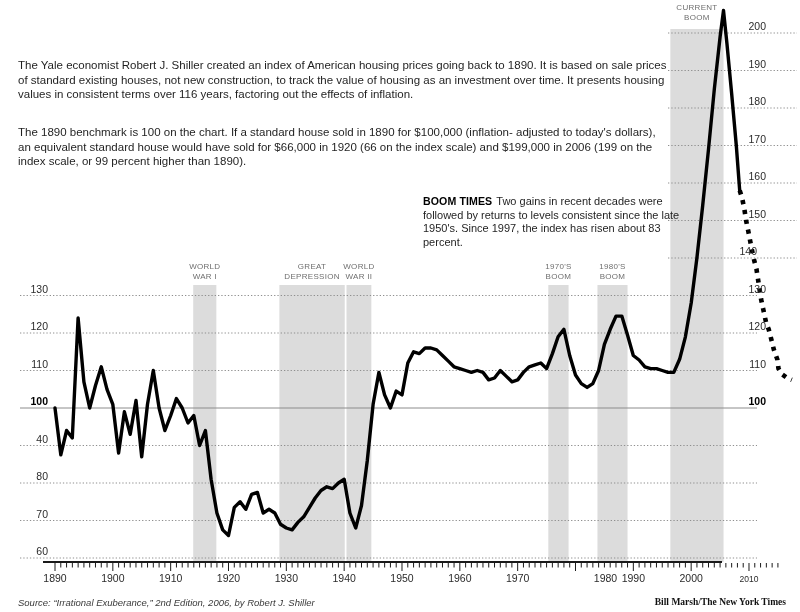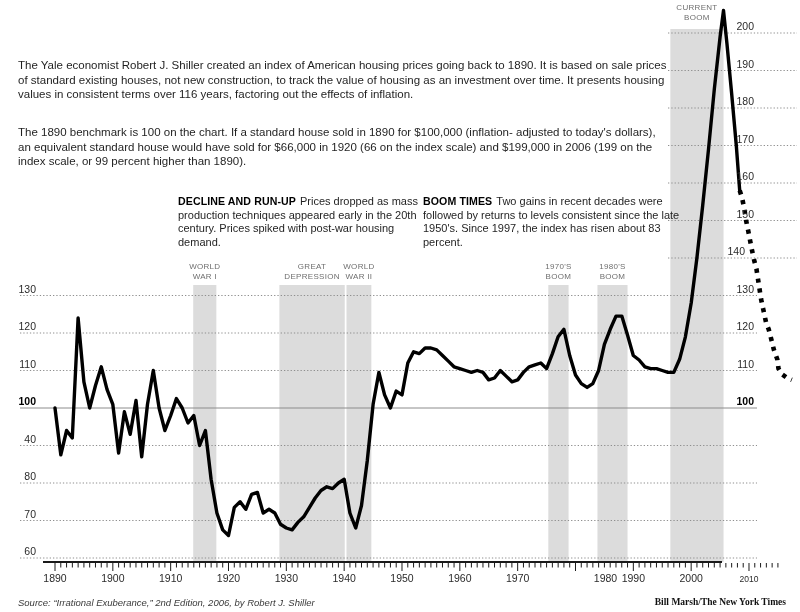--- a/index.html
+++ b/index.html
@@ -11,21 +11,21 @@
   .para{position:absolute;left:18px;width:650px;font-size:11.5px;line-height:14.6px;
         margin:0;color:#1f1f1f;}
   .p1{top:58px;}
   .p2{top:125px;}
   .ann{position:absolute;top:195px;font-size:11px;line-height:13.6px;color:#1f1f1f;}
   .ann b{font-size:10.6px;letter-spacing:0.1px;color:#000;margin-right:4px;}
   .ann1{left:178px;width:248px;}
   .ann2{left:423px;width:266px;}
   .band-label{position:absolute;transform:translateX(-50%);text-align:center;
         font-size:8px;line-height:10px;color:#6e6e6e;white-space:pre;letter-spacing:0.3px;}
-  .vlabel{position:absolute;width:26px;text-align:right;font-size:10.5px;color:#2b2b2b;}
+  .vlabel{position:absolute;width:38px;text-align:right;font-size:10.5px;color:#2b2b2b;}
   .vlabel.bold{font-weight:bold;color:#000;}
   .xlabel{position:absolute;transform:translateX(-50%);font-size:10.5px;color:#2b2b2b;}
   .xlabel.small{font-size:8.5px;}
   .source{position:absolute;left:18px;top:597px;font-size:9.5px;font-style:italic;color:#3a3a3a;}
   .credit{position:absolute;right:14px;top:597px;font-size:9.5px;font-weight:bold;
           font-family:"Liberation Serif",serif;color:#111;}
 </style>
 </head>
 <body>
 
@@ -180,23 +180,20 @@
       <line x1="772.1292" y1="563" x2="772.1292" y2="567.5" stroke="#1a1a1a" stroke-width="1"></line>
       <line x1="777.9124999999999" y1="563" x2="777.9124999999999" y2="567.5" stroke="#1a1a1a" stroke-width="1"></line>
       <polyline points="55.0,408.0 60.8,454.9 66.6,430.5 72.3,438.0 78.1,318.0 83.9,381.8 89.7,408.0 95.5,385.5 101.3,366.8 107.0,389.3 112.8,404.3 118.6,453.0 124.4,411.8 130.2,434.3 136.0,400.5 141.7,456.8 147.5,404.3 153.3,370.5 159.1,408.0 164.9,430.5 170.7,415.5 176.4,398.6 182.2,408.0 188.0,423.0 193.8,415.5 199.6,445.5 205.4,430.5 211.1,479.3 216.9,513.0 222.7,529.9 228.5,535.5 234.3,507.4 240.1,501.8 245.8,509.3 251.6,494.3 257.4,492.4 263.2,513.0 269.0,509.3 274.8,513.0 280.5,524.3 286.3,528.0 292.1,529.9 297.9,522.4 303.7,516.8 309.5,507.4 315.2,498.0 321.0,490.5 326.8,486.8 332.6,488.6 338.4,483.0 344.2,479.3 349.9,513.0 355.7,528.0 361.5,505.5 367.3,460.5 373.1,404.3 378.9,372.4 384.6,394.9 390.4,408.0 396.2,391.1 402.0,394.9 407.8,363.0 413.6,351.8 419.3,353.6 425.1,348.0 430.9,348.0 436.7,349.9 442.5,355.5 448.3,361.1 454.0,366.8 459.8,368.6 465.6,370.5 471.4,372.4 477.2,370.5 483.0,372.4 488.7,379.9 494.5,378.0 500.3,370.5 506.1,376.1 511.9,381.8 517.7,379.9 523.4,372.4 529.2,366.8 535.0,364.9 540.8,363.0 546.6,368.6 552.4,353.6 558.1,336.8 563.9,329.3 569.7,355.5 575.5,375.0 581.3,383.6 587.1,387.4 592.8,383.6 598.6,370.5 604.4,344.3 610.2,329.3 616.0,316.1 621.8,316.1 627.5,334.9 633.3,355.5 639.1,360.0 644.9,366.8 650.7,368.6 656.5,368.6 662.2,370.5 668.0,372.4 673.8,372.4 679.6,359.3 685.4,336.8 691.2,303.0 696.9,258.0 702.7,205.5 708.5,149.3 714.3,89.3 720.1,36.8 723.5,10.5 727.0,44.3 731.6,93.0 736.3,145.5 739.7,190.5" fill="none" stroke="#000000" stroke-width="3.4" stroke-linejoin="round" stroke-linecap="round"></polyline>
       <polyline points="739.7,190.5 742.1,198.0 744.4,209.3 746.1,220.5 748.4,231.8 751.3,246.8 753.6,258.0 756.5,269.3 758.8,284.3 761.1,299.3 763.5,310.5 766.3,323.6 768.7,329.3 772.1,342.4 773.9,349.9 777.3,359.3 778.5,368.6 782.0,374.3 787.2,378.0 791.8,379.9" fill="none" stroke="#000000" stroke-width="4.6" stroke-dasharray="4.2 5.8" stroke-linecap="butt"></polyline>
     </svg>
 
 
   <p class="para p1">The Yale economist Robert J. Shiller created an index of American housing prices going back to 1890. It is based on sale prices of standard existing houses, not new construction, to track the value of housing as an investment over time. It presents housing values in consistent terms over 116 years, factoring out the effects of inflation.</p>
   <p class="para p2">The 1890 benchmark is 100 on the chart. If a standard house sold in 1890 for $100,000 (inflation- adjusted to today's dollars), an equivalent standard house would have sold for $66,000 in 1920 (66 on the index scale) and $199,000 in 2006 (199 on the index scale, or 99 percent higher than 1890).</p>
 
-  <div class="ann ann1">
-    <b>DECLINE AND RUN-UP</b><span>Prices dropped as mass production techniques appeared early in the 20th century. Prices spiked with post-war housing demand.</span>
-  </div>
   <div class="ann ann2">
     <b>BOOM TIMES</b><span>Two gains in recent decades were followed by returns to levels consistent since the late 1950's. Since 1997, the index has risen about 83 percent.</span>
   </div>
 
   <div class="source">Source: “Irrational Exuberance,” 2nd Edition, 2006, by Robert J. Shiller</div>
   <div class="credit">Bill Marsh/The New York Times</div>
 <div class="band-label" style="left: 204.787px; top: 262px;">WORLD
 WAR I</div>
     <div class="band-label" style="left: 312.068px; top: 262px;">GREAT
 DEPRESSION</div>

